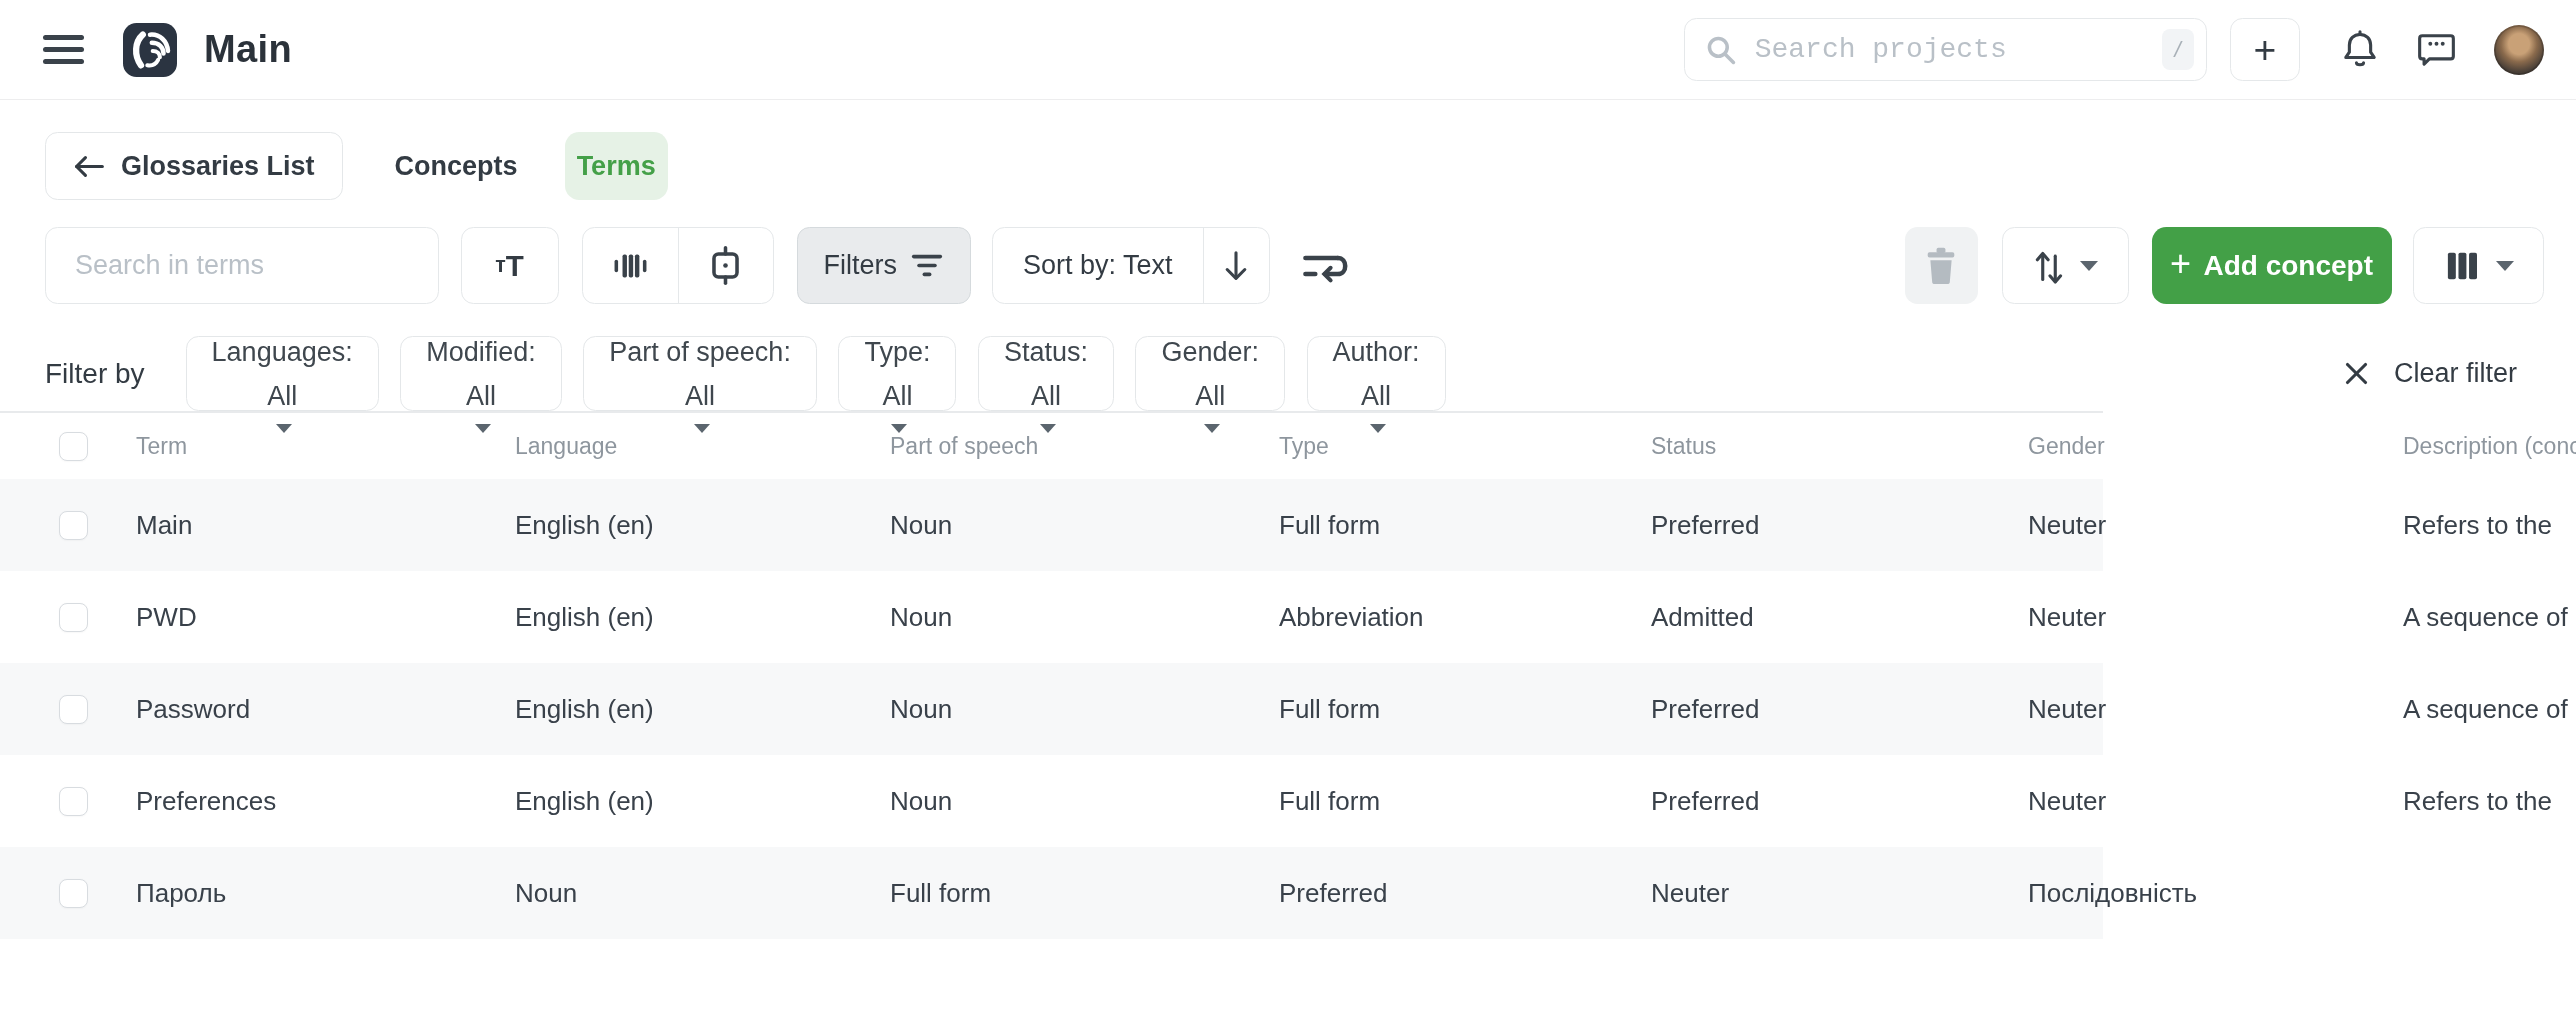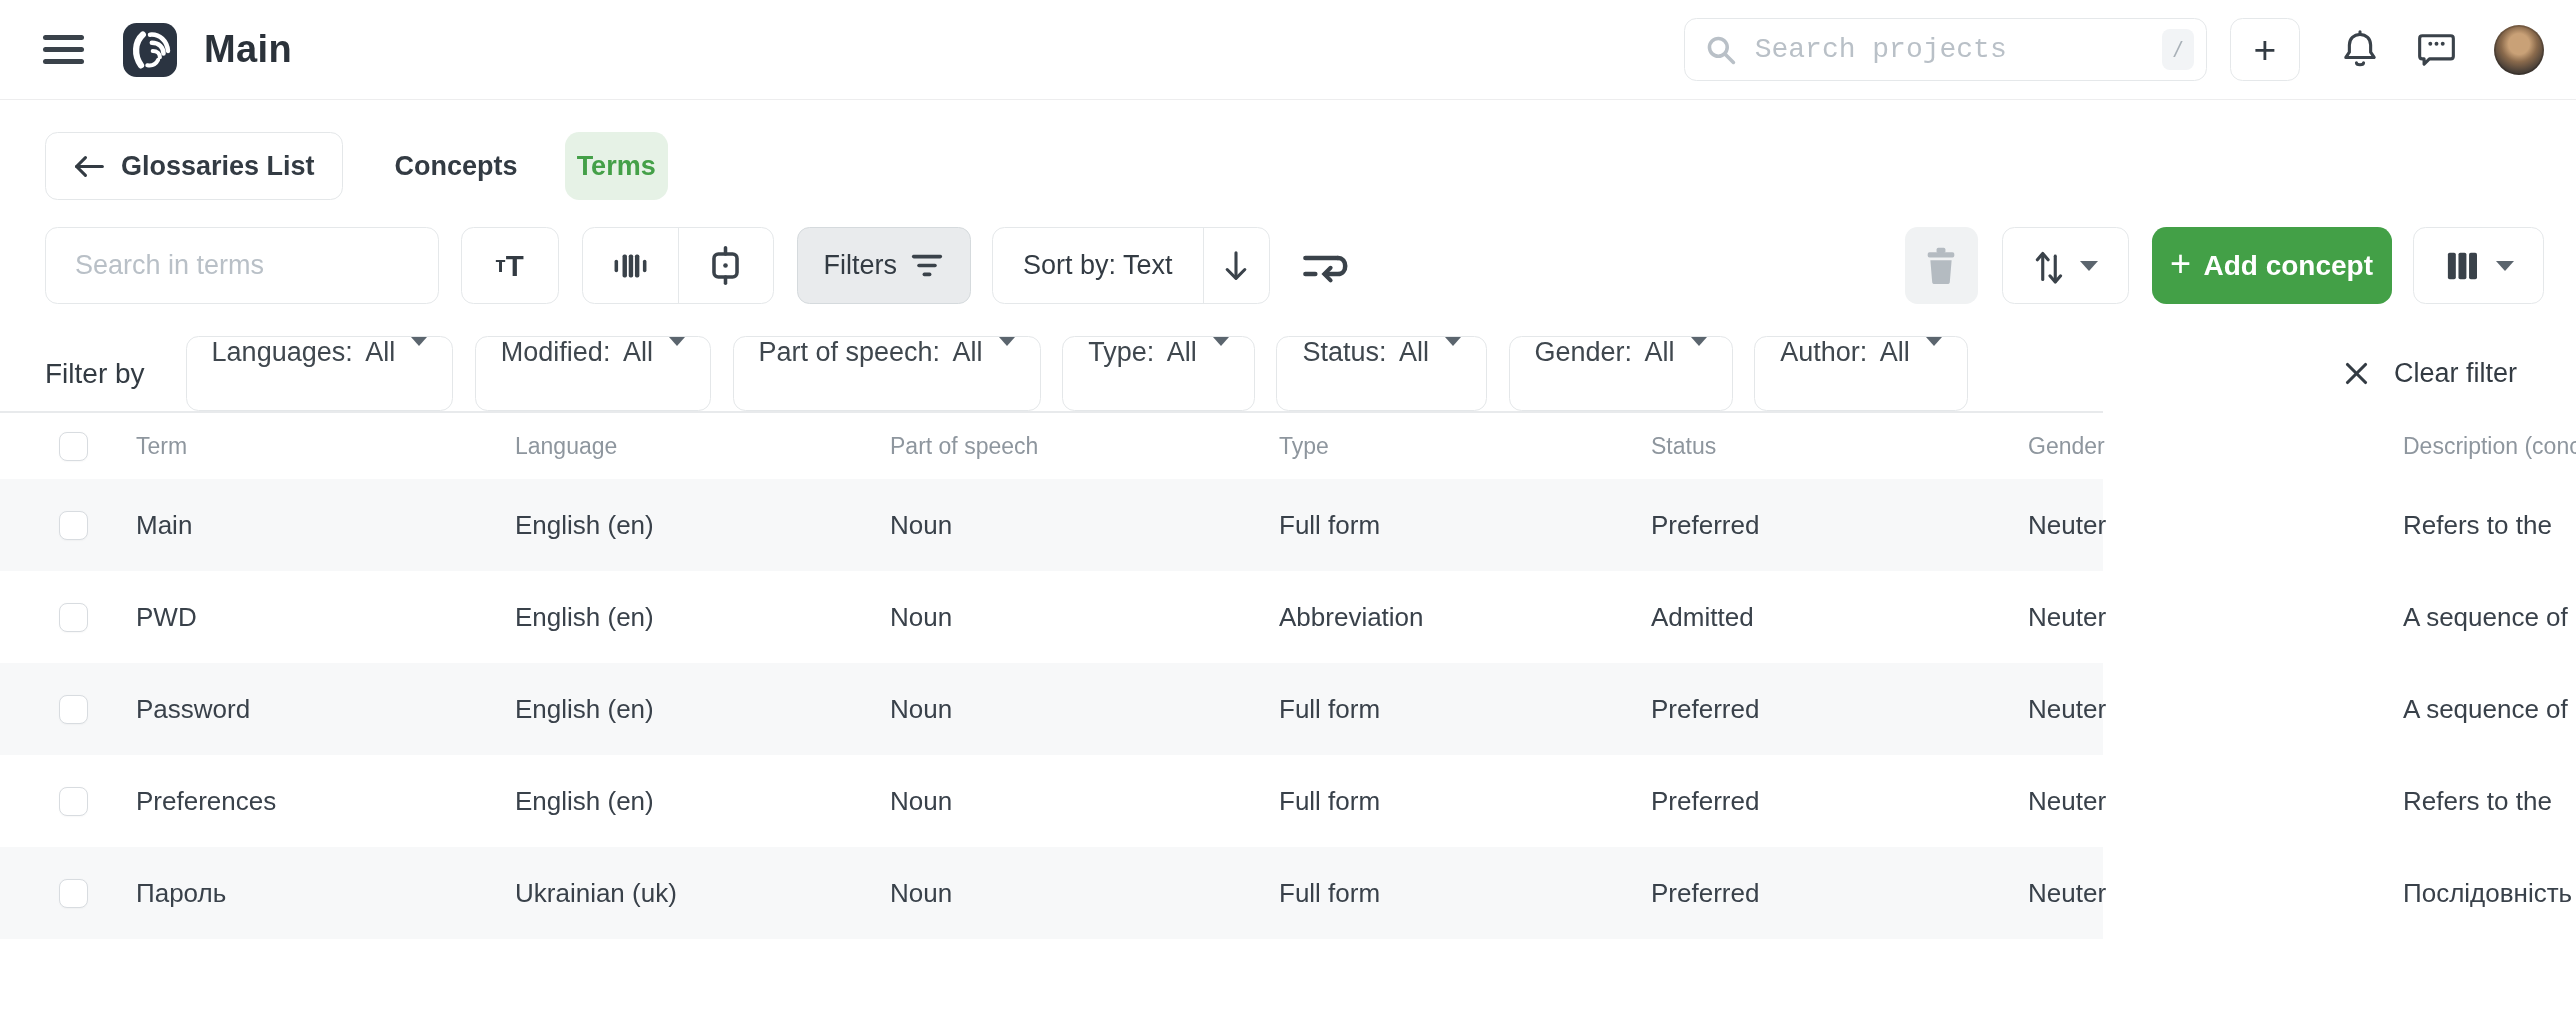--- a/index.html
+++ b/index.html
@@ -96,23 +96,23 @@
   }
   .btn-add .plus { font-size:36px; font-weight:400; line-height:1; margin-top:-3.6px; }
   .btn-cols { margin-left:21.5px; width:131px; gap:16px; }
   .caret { width:0; height:0; border-left:9px solid transparent; border-right:9px solid transparent; border-top:10.7px solid #5b656e; }
 
   
   .filter-bar { display:flex; align-items:center; margin-top:32px; padding:0 59px 0 45px; height:75px; }
   .filter-by { font-size:28px; color:#333b43; margin-right:41px; }
   .chips { display:flex; gap:21.5px; }
   .chip {
-    display:flex; align-items:flex-start; height:75px; padding:0 25px; gap:12.5px;
+    display:flex; align-items:center; height:75px; padding:0 25px; gap:12.5px;
     border:1.8px solid #e4e7e9; border-radius:12.5px; background:#fff; cursor:pointer;
-    font-size:27px; color:#3f474e;
+    font-size:27px; color:#3f474e;flex-direction:column;
   }
   .chip .caret { border-left-width:8px; border-right-width:8px; border-top-width:9.8px; margin-left:3.6px; }
   .clear-filter { margin-left:auto; display:flex; align-items:center; gap:24px; cursor:pointer; }
   .clear-filter .lbl { font-size:27px; font-weight:500; color:#333b43; }
 
   
   .table { border-top:2.7px solid #e8eaec; width:2103px; }
   .trow {
     display:grid; align-items:center;
     grid-template-columns:136px 379px 375px 389px 372px 377px 375px 1fr;
@@ -426,21 +426,20 @@
       <div class="cell">Preferred</div>
       <div class="cell">Neuter</div>
       <div class="cell">Refers to the</div>
     </div>
 
     <div class="trow tbody-row alt">
       <div class="cell cell-cb">
           <span class="checkbox"></span>
         </div>
       <div class="cell">Пароль</div>
-      <div class="cell">Ukrainian (uk)</div>
       <div class="cell">Noun</div>
       <div class="cell">Full form</div>
       <div class="cell">Preferred</div>
       <div class="cell">Neuter</div>
       <div class="cell">Послідовність</div>
     </div>
   </div>
 
 </div>
 

